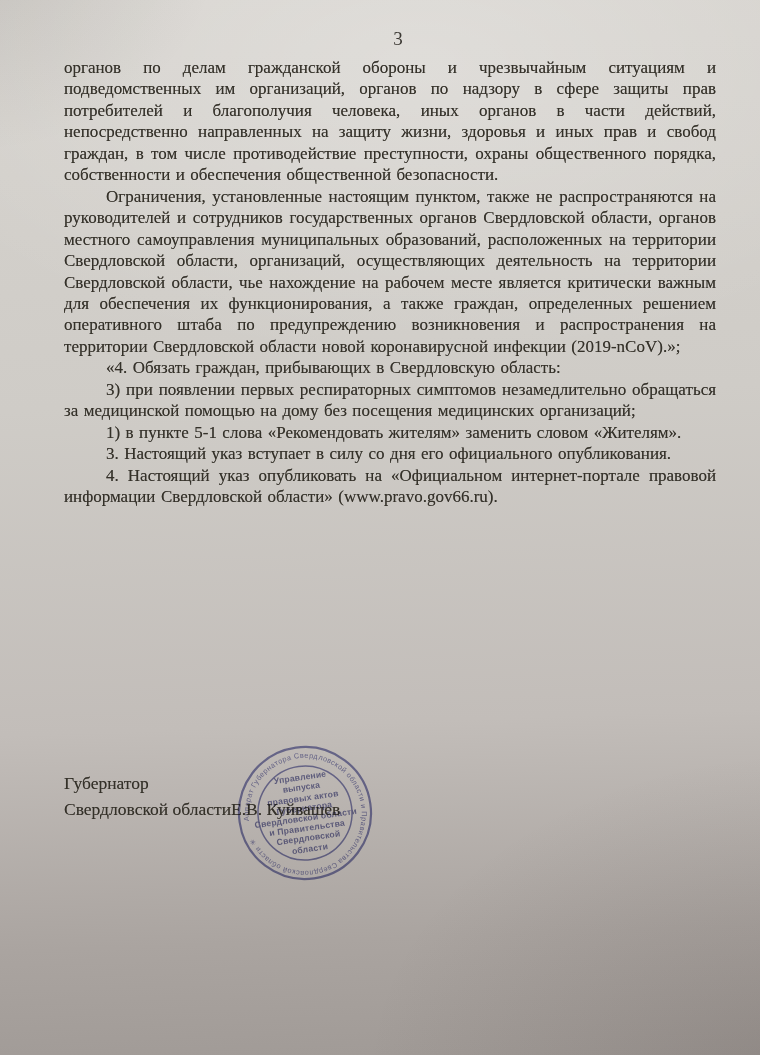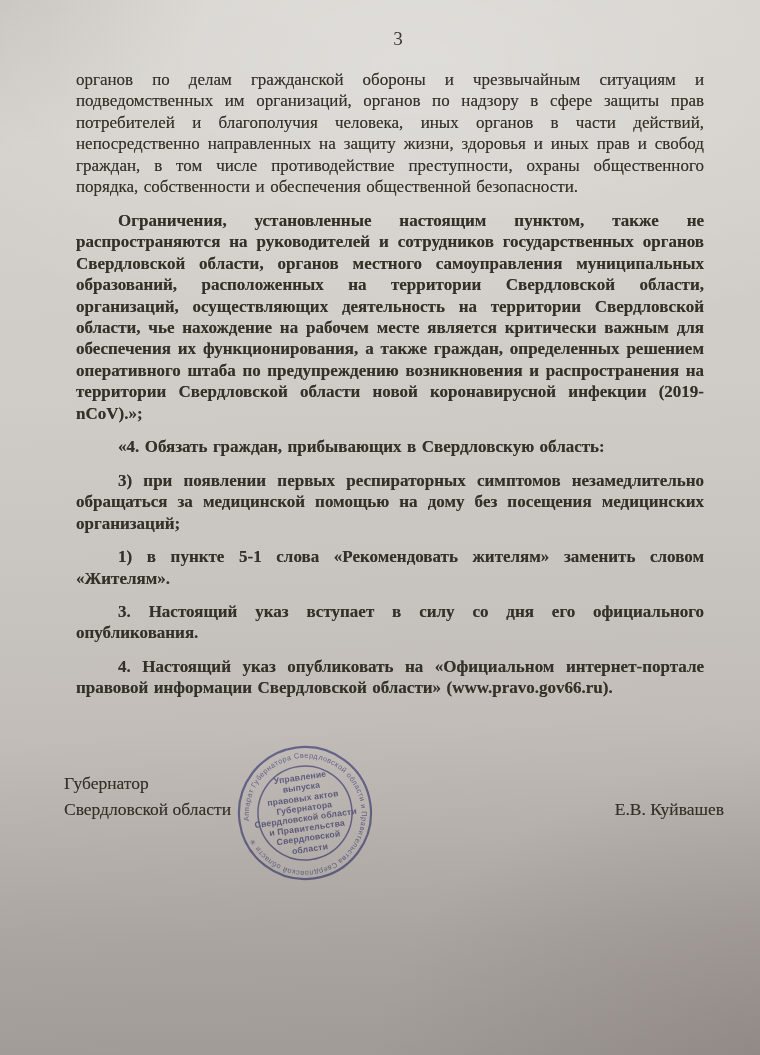--- a/index.html
+++ b/index.html
@@ -27,27 +27,26 @@
   .body-text {
     position: absolute;
     left: 64px; top: 57px; width: 652px;
     font-size: 17px;
     line-height: 21.45px;
     text-align: justify;
     word-spacing: 1.2px;
     color: #343129;
     text-shadow: 0 0 0.6px rgba(55,50,45,0.55);
   }
-  .body-text p { margin: 12px; }
-  .body-text p.indent { text-indent: 42px; font-weight: bold; }
+  .body-text p { margin: 0; }
+  .body-text p.indent { text-indent: 42px; }
   .sig-row {
     position: absolute;
     left: 64px; right: 36px; top: 770px;
     display: flex;
-    justify-content: space-between;
     font-size: 17.5px;
     line-height: 26px;
     color: #343129;
     text-shadow: 0 0 0.6px rgba(55,50,45,0.5);
   }
   .sig-right { padding-top: 26px; font-family: Liberation Serif, serif; }
   .stamp {
     position: absolute;
     left: 234px; top: 742px;
     width: 142px; height: 142px;

